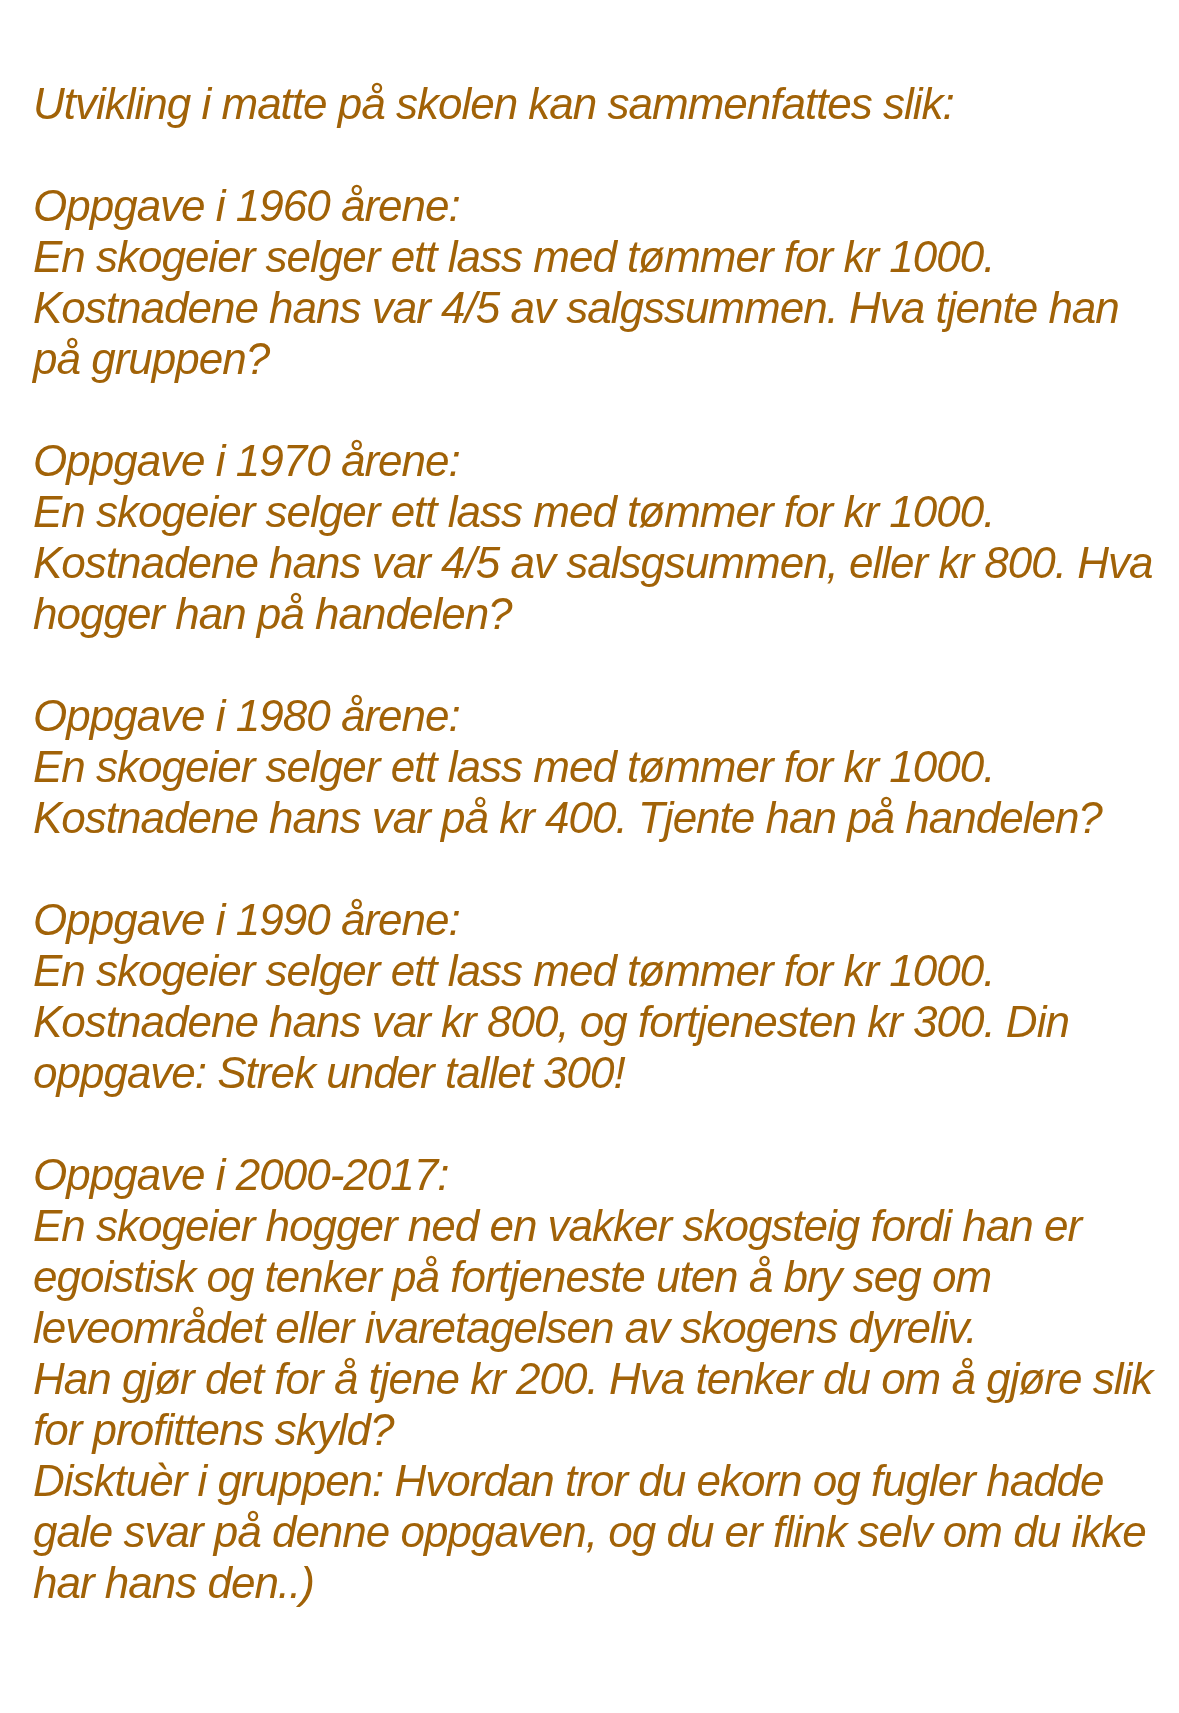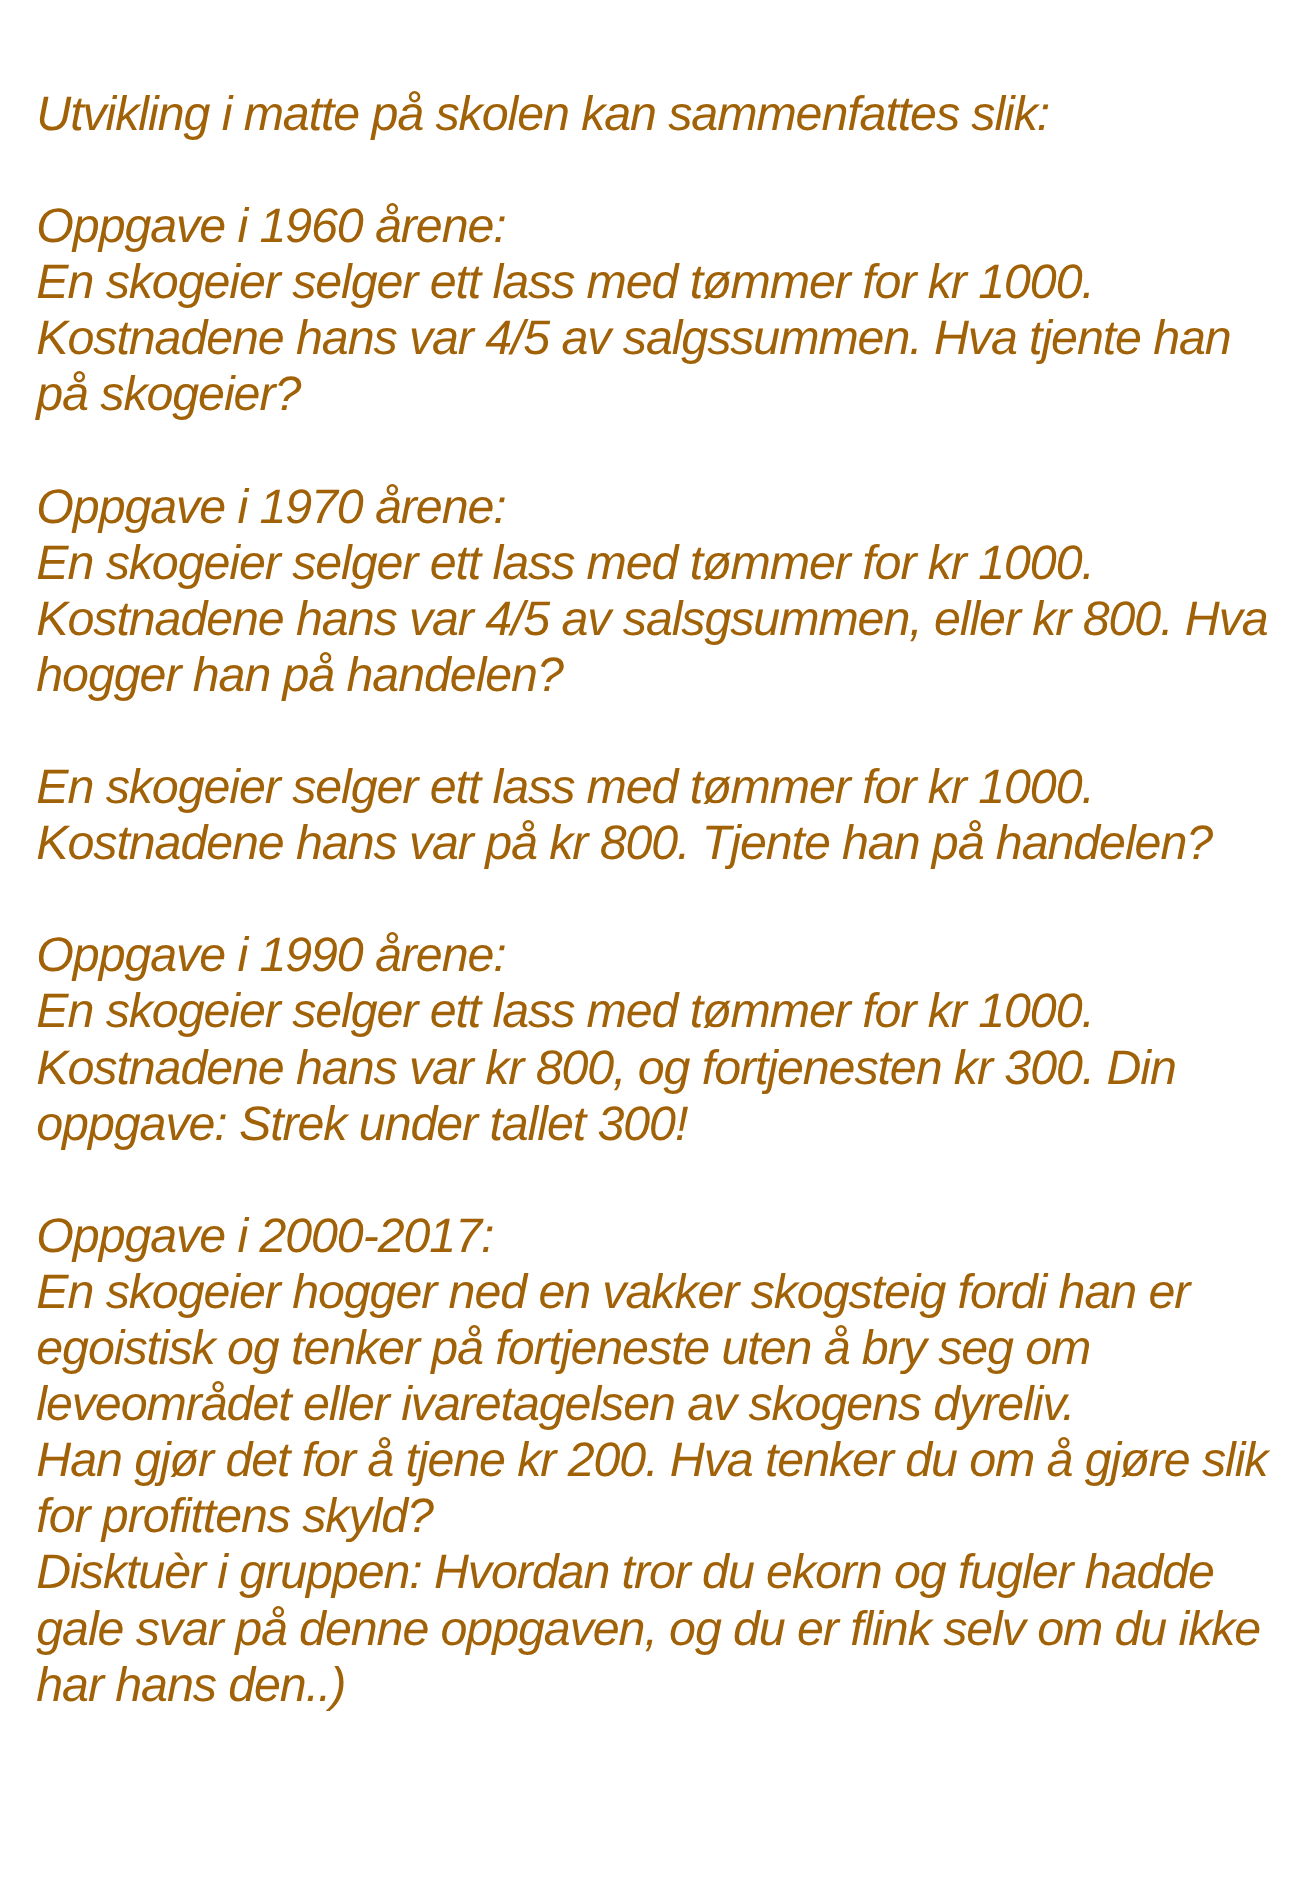--- a/index.html
+++ b/index.html
@@ -40,31 +40,32 @@
 <body style="background: rgb(255, 255, 255);">
 
 <div class="doc" style="color: rgb(34, 36, 40);">
     <div class="para">
       <div class="line">Utvikling i matte på skolen kan sammenfattes slik:</div>
     </div>
     <div class="para">
       <div class="line">Oppgave i 1960 årene:</div>
       <div class="line">En skogeier selger ett lass med tømmer for kr 1000.</div>
       <div class="line">Kostnadene hans var 4/5 av salgssummen. Hva tjente han</div>
-      <div class="line">på skogeier?</div>
+      <div class="line">på gruppen?</div>
     </div>
     <div class="para">
       <div class="line">Oppgave i 1970 årene:</div>
       <div class="line">En skogeier selger ett lass med tømmer for kr 1000.</div>
       <div class="line">Kostnadene hans var 4/5 av salsgsummen, eller kr 800. Hva</div>
       <div class="line">hogger han på handelen?</div>
     </div>
     <div class="para">
+      <div class="line">Oppgave i 1980 årene:</div>
       <div class="line">En skogeier selger ett lass med tømmer for kr 1000.</div>
-      <div class="line">Kostnadene hans var på kr 800. Tjente han på handelen?</div>
+      <div class="line">Kostnadene hans var på kr 400. Tjente han på handelen?</div>
     </div>
     <div class="para">
       <div class="line">Oppgave i 1990 årene:</div>
       <div class="line">En skogeier selger ett lass med tømmer for kr 1000.</div>
       <div class="line">Kostnadene hans var kr 800, og fortjenesten kr 300. Din</div>
       <div class="line">oppgave: Strek under tallet 300!</div>
     </div>
     <div class="para">
       <div class="line">Oppgave i 2000-2017:</div>
       <div class="line">En skogeier hogger ned en vakker skogsteig fordi han er</div>

